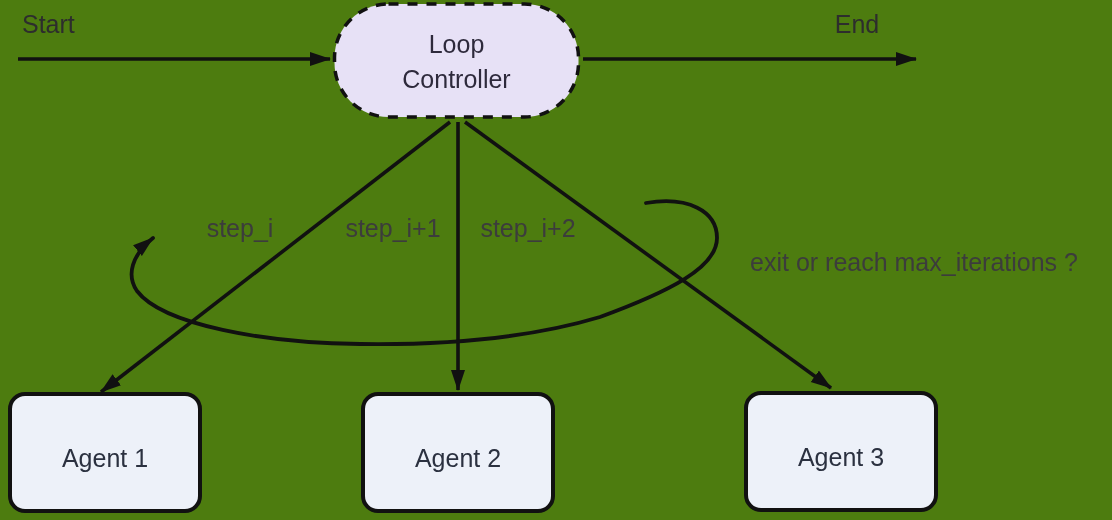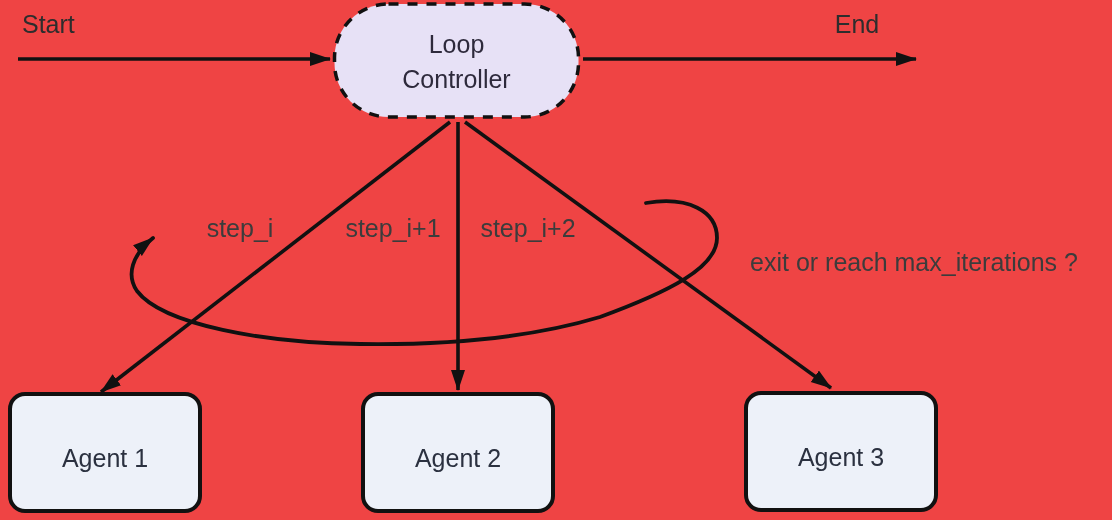--- a/index.html
+++ b/index.html
@@ -5,21 +5,21 @@
   html, body {
     margin: 0;
     padding: 0;
     background: #ffffff;
     font-family: "Liberation Sans", sans-serif;
   }
   .stage {
     position: relative;
     width: 1112px;
     height: 520px;
-    background: #ef4444;
+    background: #4d7c0f;
     overflow: hidden;
   }
   svg { display: block; }
   text {
     font-family: "Liberation Sans", sans-serif;
     fill: #333333;
   }
   .terminal-label { font-size: 25px; fill: #2d2d2d; }
   .node-label     { font-size: 25px; fill: #2e2a3c; }
   .agent-label    { font-size: 25px; fill: #2b3140; }

